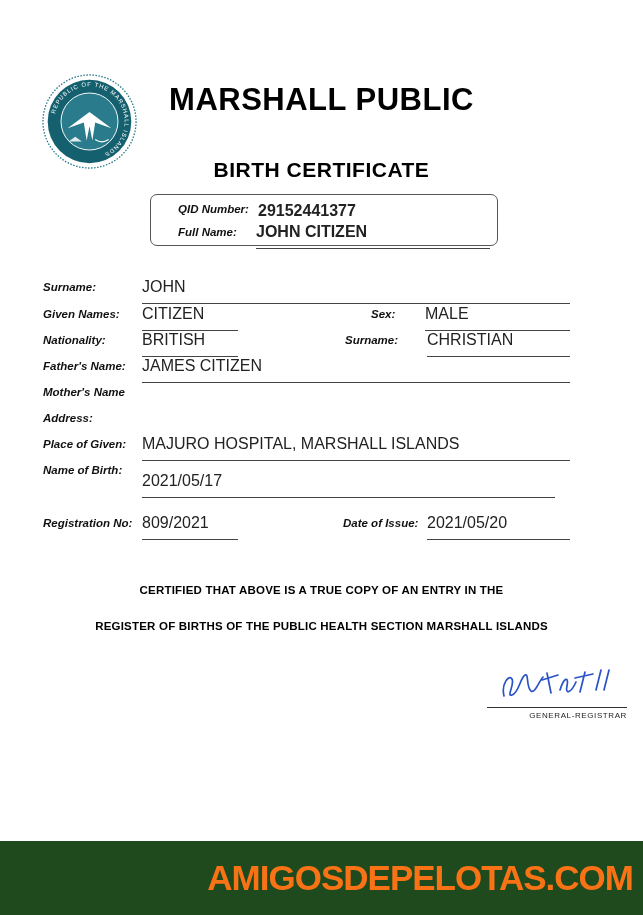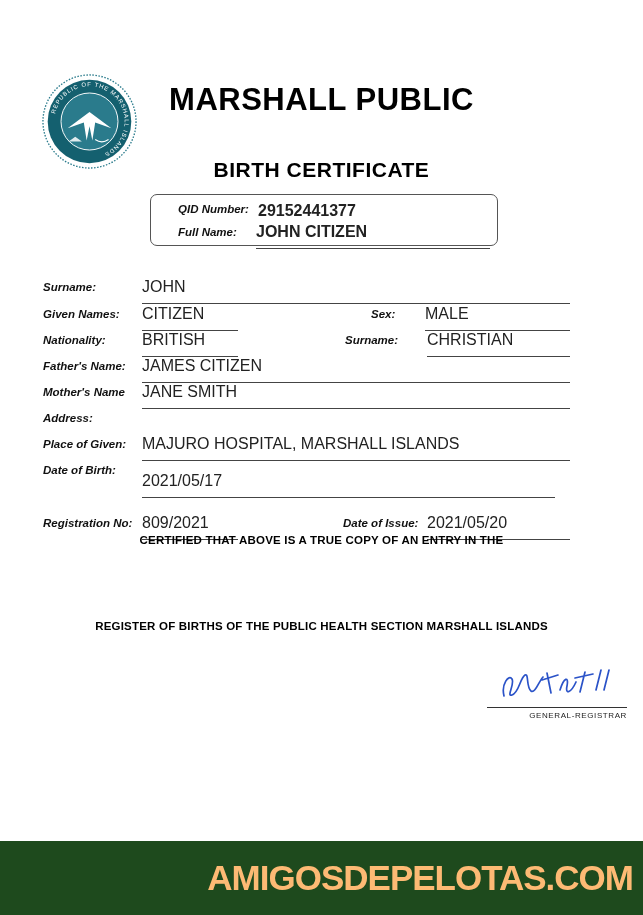--- a/index.html
+++ b/index.html
@@ -82,45 +82,44 @@
 
   <span class="f lbl" style="left:43px;top:334px">Nationality:</span>
   <span class="f val u" style="left:142px;top:333px;width:96px">BRITISH</span>
   <span class="f lbl" style="left:345px;top:334px">Surname:</span>
   <span class="f val u" style="left:427px;top:333px;width:143px">CHRISTIAN</span>
 
   <span class="f lbl" style="left:43px;top:360px">Father's Name:</span>
   <span class="f val u" style="left:142px;top:359px;width:428px">JAMES CITIZEN</span>
 
   <span class="f lbl" style="left:43px;top:386px">Mother's Name</span>
-  <span class="f val u" style="left:142px;top:385px;width:428px">JANE SMITH</span>
 
   <span class="f lbl" style="left:43px;top:412px">Address:</span>
 
   <span class="f lbl" style="left:43px;top:438px">Place of Given:</span>
   <span class="f val u" style="left:142px;top:437px;width:428px">MAJURO HOSPITAL, MARSHALL ISLANDS</span>
 
-  <span class="f lbl" style="left:43px;top:464px">Date of  Birth:</span>
+  <span class="f lbl" style="left:43px;top:464px">Name of  Birth:</span>
   <span class="f val u" style="left:142px;top:474px;width:413px">2021/05/17</span>
 
   <span class="f lbl" style="left:43px;top:517px">Registration No:</span>
   <span class="f val u" style="left:142px;top:516px;width:96px">809/2021</span>
   <span class="f lbl" style="left:343px;top:517px">Date of Issue:</span>
   <span class="f val u" style="left:427px;top:516px;width:143px">2021/05/20</span>
 
-  <div class="f cert" style="top:534px">CERTIFIED THAT ABOVE IS A TRUE COPY OF AN ENTRY IN THE</div>
+  <div class="f cert" style="top:584px">CERTIFIED THAT ABOVE IS A TRUE COPY OF AN ENTRY IN THE</div>
   <div class="f cert" style="top:620px">REGISTER OF BIRTHS  OF THE PUBLIC HEALTH SECTION MARSHALL ISLANDS</div>
 
   <svg class="f" style="left:498px;top:666px;width:120px;height:40px" viewBox="0 0 120 40">
     <path d="M6,30 C3,18 11,8 14,13 C17,18 8,31 14,29 C21,27 22,12 27,9 C31,7 28,21 33,25 C37,28 41,15 45,11
              M49,7 L53,27 M44,14 L60,9
              M62,24 C66,11 71,10 69,20 C67,29 73,27 78,16
              M82,26 L87,6 M77,12 L95,8
              M98,24 L103,4 M106,24 L111,4" fill="none" stroke-width="1.7" stroke-linecap="round" stroke-linejoin="round" style="stroke: rgb(43, 83, 200);"></path>
   </svg>
   <div class="f sigline" style="left:487px;top:707px;width:140px"></div>
   <div class="f sigtitle" style="left:487px;top:711px;width:140px">GENERAL-REGISTRAR</div>
 
   <div class="f footer" style="background-color: rgb(30, 74, 29);">
-    <span class="footer-text" style="color: #fdba74; padding-left: 20px;">AMIGOSDEPELOTAS.COM</span>
+    <span class="footer-text" style="color: #f97316; padding-left: 20px;">AMIGOSDEPELOTAS.COM</span>
   </div>
 
 </div>
 
 </body></html>

